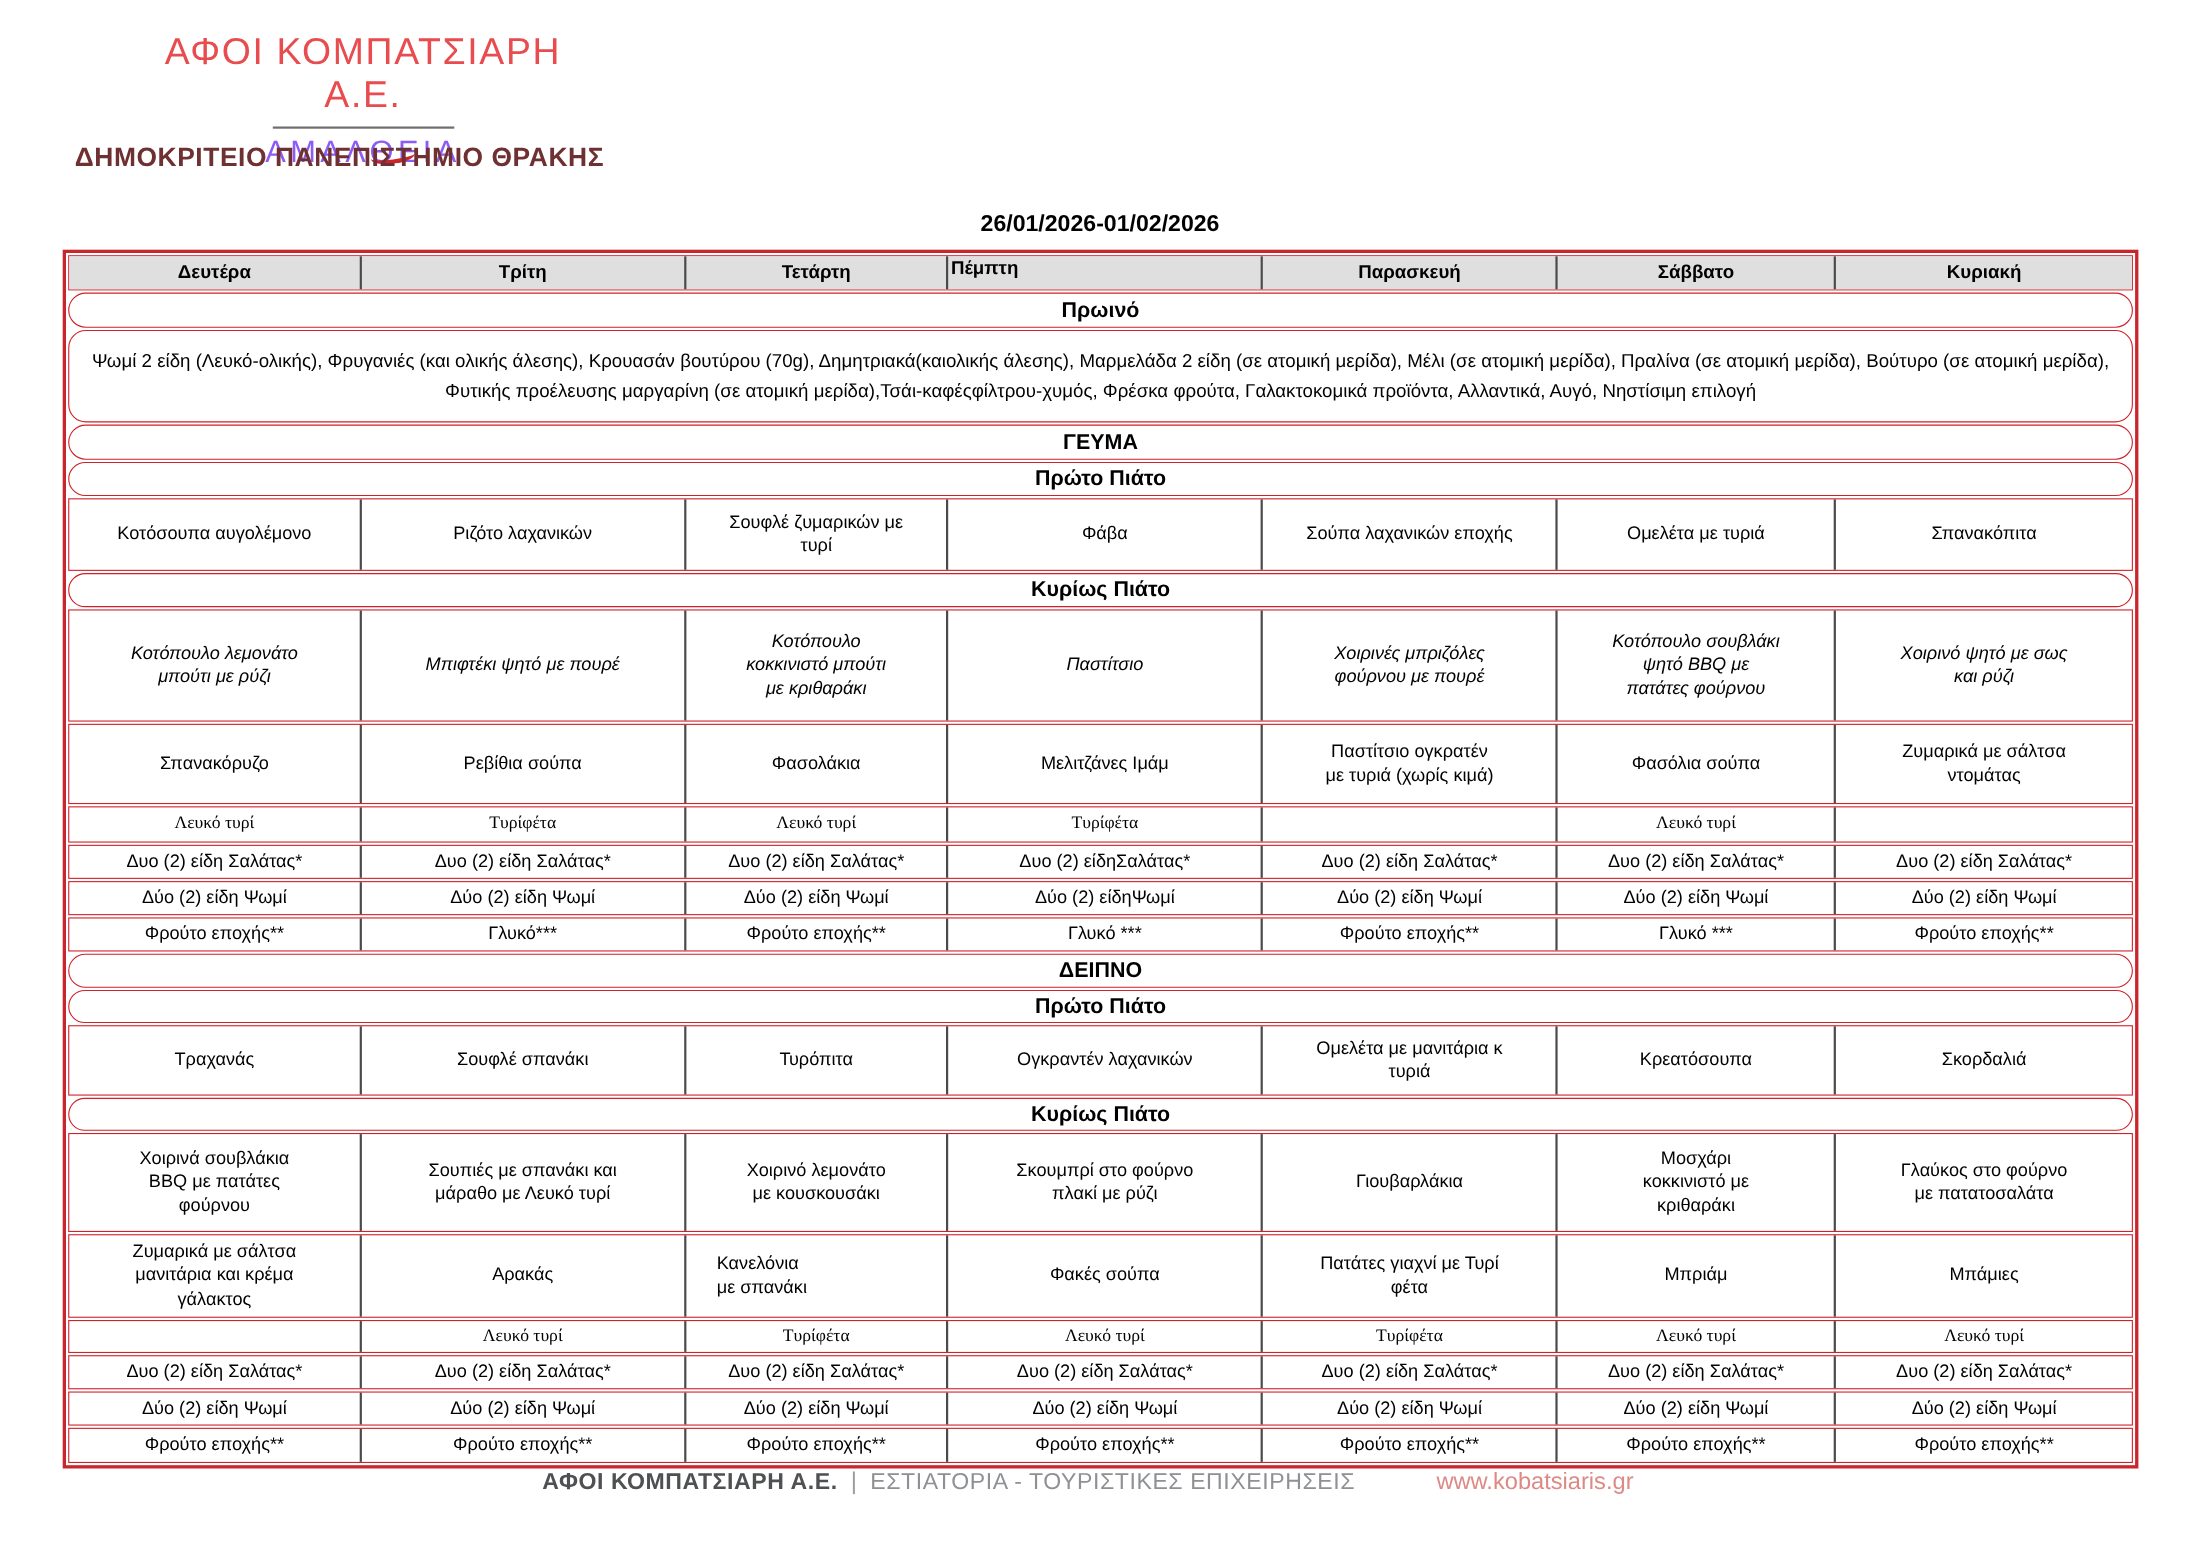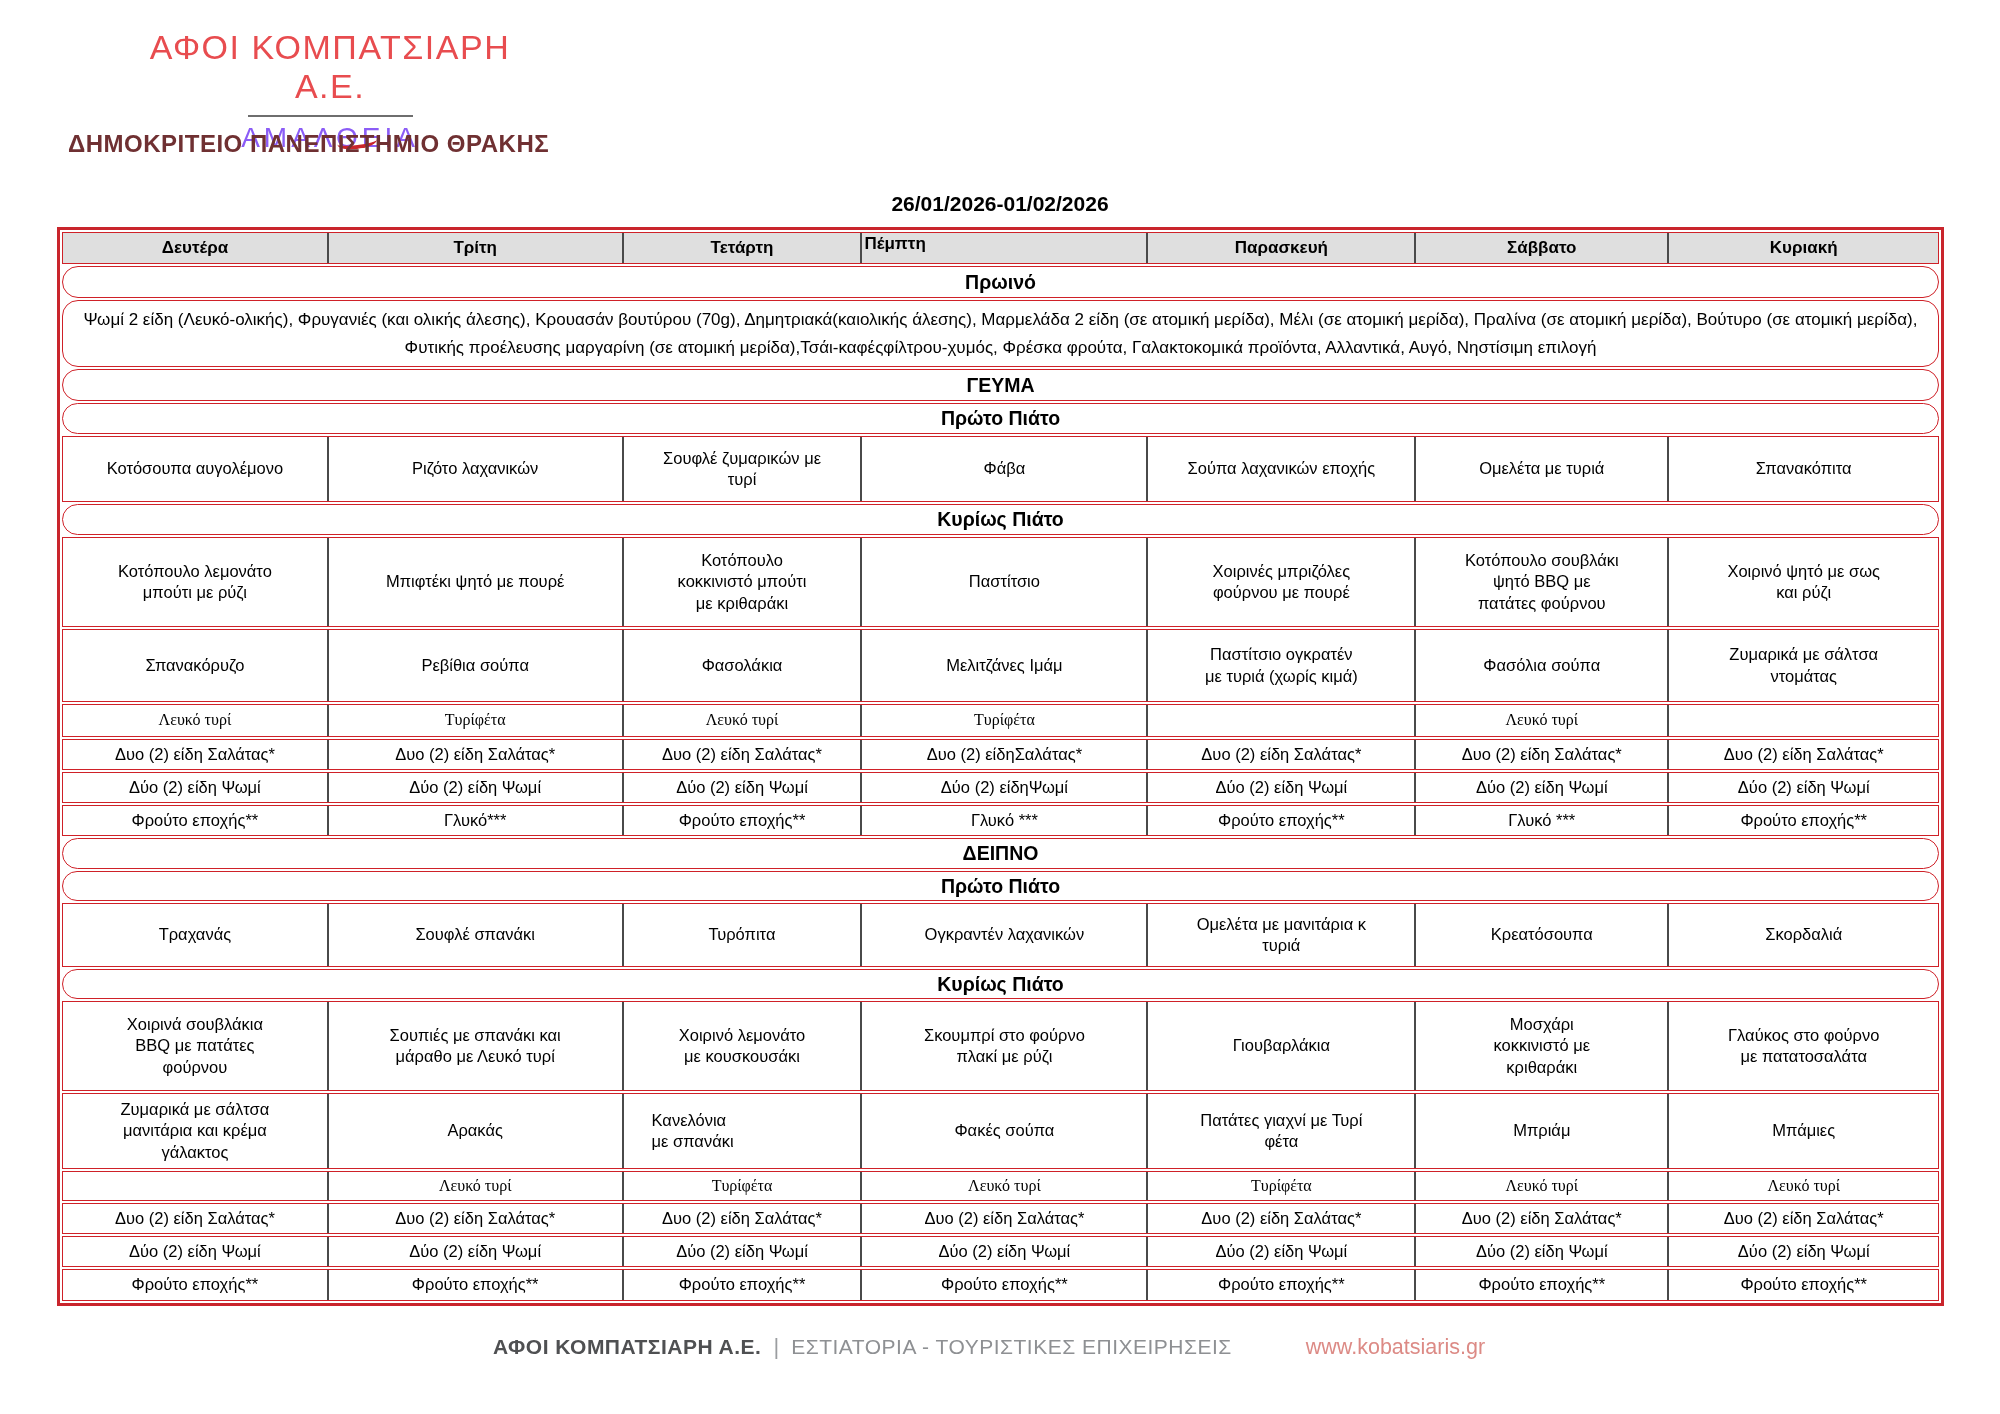--- a/index.html
+++ b/index.html
@@ -134,21 +134,21 @@
       <div class="t-cell day">Τρίτη</div>
       <div class="t-cell day">Τετάρτη</div>
       <div class="t-cell day day-thu">Πέμπτη</div>
       <div class="t-cell day">Παρασκευή</div>
       <div class="t-cell day">Σάββατο</div>
       <div class="t-cell day">Κυριακή</div>
     </div>
     <div class="t-row section" style="height: 32px;">
       <div class="t-sec">Πρωινό</div>
     </div>
-    <div class="t-row full" style="height: 67px;">
+    <div class="t-row full" style="height: 84px;">
       <div class="t-sec t-full">Ψωμί 2 είδη (Λευκό-ολικής), Φρυγανιές (και ολικής άλεσης), Κρουασάν βουτύρου (70g), Δημητριακά(καιολικής άλεσης), Μαρμελάδα 2 είδη (σε ατομική μερίδα), Μέλι (σε ατομική μερίδα), Πραλίνα (σε ατομική μερίδα), Βούτυρο (σε ατομική μερίδα), Φυτικής προέλευσης μαργαρίνη (σε ατομική μερίδα),Τσάι-καφέςφίλτρου-χυμός, Φρέσκα φρούτα, Γαλακτοκομικά προϊόντα, Αλλαντικά, Αυγό, Νηστίσιμη επιλογή</div>
     </div>
     <div class="t-row section" style="height: 32px;">
       <div class="t-sec">ΓΕΥΜΑ</div>
     </div>
     <div class="t-row section" style="height: 31px;">
       <div class="t-sec">Πρώτο Πιάτο</div>
     </div>
     <div class="t-row cells" style="height: 66px;">
       <div class="t-cell">Κοτόσουπα αυγολέμονο</div>
@@ -156,21 +156,21 @@
       <div class="t-cell">Σουφλέ ζυμαρικών με
 τυρί</div>
       <div class="t-cell">Φάβα</div>
       <div class="t-cell">Σούπα λαχανικών εποχής</div>
       <div class="t-cell">Ομελέτα με τυριά</div>
       <div class="t-cell">Σπανακόπιτα</div>
     </div>
     <div class="t-row section" style="height: 31px;">
       <div class="t-sec">Κυρίως Πιάτο</div>
     </div>
-    <div class="t-row cells" style="height: 90px;">
+    <div class="t-row cells" style="height: 102px; font-style: italic;">
       <div class="t-cell">Κοτόπουλο λεμονάτο
 μπούτι με ρύζι</div>
       <div class="t-cell">Μπιφτέκι ψητό με πουρέ</div>
       <div class="t-cell">Κοτόπουλο
 κοκκινιστό μπούτι
 με κριθαράκι</div>
       <div class="t-cell">Παστίτσιο</div>
       <div class="t-cell">Χοιρινές μπριζόλες
 φούρνου με πουρέ</div>
       <div class="t-cell">Κοτόπουλο σουβλάκι

